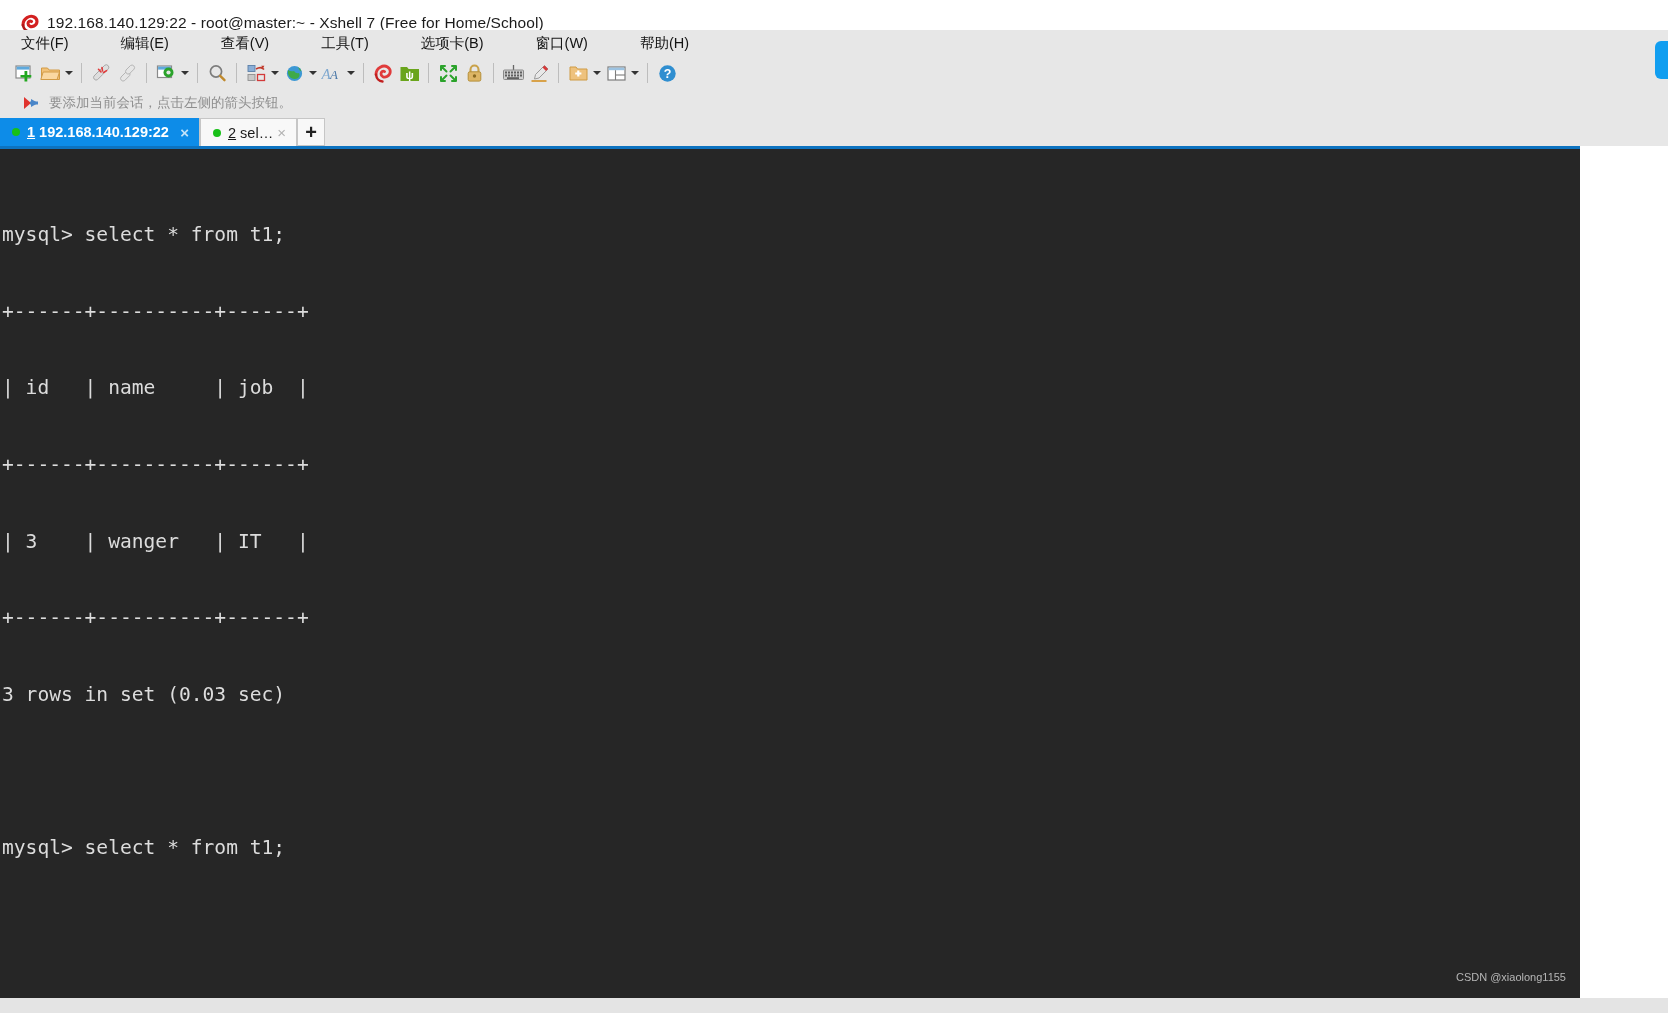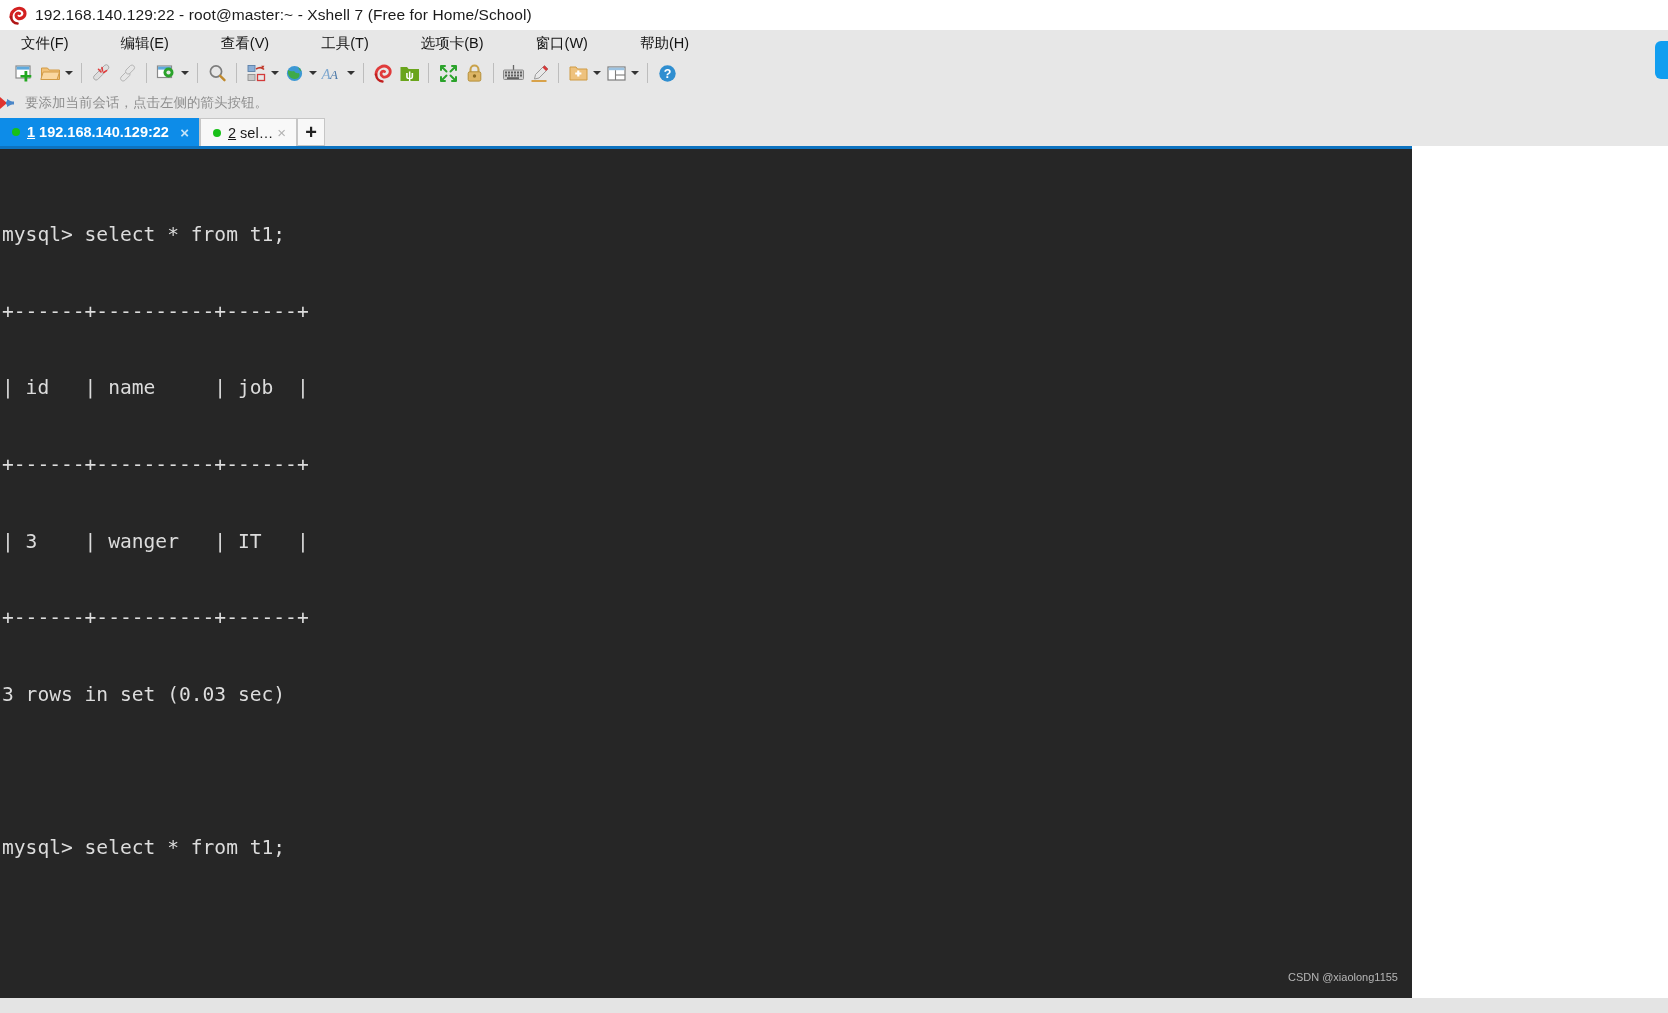--- a/index.html
+++ b/index.html
@@ -10,25 +10,25 @@
     font-family: "Liberation Sans", sans-serif;
   }
   #app {
     position: relative;
     width: 1668px; height: 1013px;
     background: #ffffff;
   }
 
   
   .titlebar {
-    position: absolute; left: 0; top: 0;
+    position: absolute; left: 0; top: 8px;
     width: 1504px; height: 30px;
     background: #ffffff;
     display: flex; align-items: center;
-    padding-left: 9px;
+    padding-left: 21px;
   }
   .app-logo {
     width: 19px; height: 19px;
     margin-right: 7px;
     flex: 0 0 auto;
     position: relative;
   }
   .app-logo svg { display: block; }
   .titlebar-text {
     font-size: 15.5px;
@@ -98,21 +98,21 @@
     margin: 0 6px;
     flex: 0 0 auto;
   }
 
   
   .hintbar {
     position: absolute; left: 0; top: 90px;
     width: 1668px; height: 26px;
     background: #e7e7e7;
     display: flex; align-items: center;
-    padding-left: 0;
+    padding-left: 24px;
   }
   .hint-icon { width: 18px; height: 14px; margin-right: 7px; flex: 0 0 auto; }
   .hint-text { font-size: 13.5px; color: #8e8e8e; white-space: nowrap; }
 
   
   .tabbar {
     position: absolute; left: 0; top: 116px;
     width: 1668px; height: 30px;
     background: #e7e7e7;
     display: flex; align-items: flex-end;
@@ -169,21 +169,21 @@
     position: absolute;
     right: 0; top: 41px;
     width: 13px; height: 38px;
     background: #119ef0;
     border-radius: 6px 0 0 6px;
   }
 
   
   .terminal {
     position: absolute; left: 0; top: 146px;
-    width: 1412px; height: 852px;
+    width: 1580px; height: 852px;
     background: #262626;
     overflow: hidden;
     border-top: 3px solid #0d73c0;
   }
   .term-inner {
     position: absolute;
     left: 2px; top: 22px;
     font-family: "DejaVu Sans Mono", "Liberation Mono", monospace;
     font-size: 19.6px;
     line-height: 25.55px;

